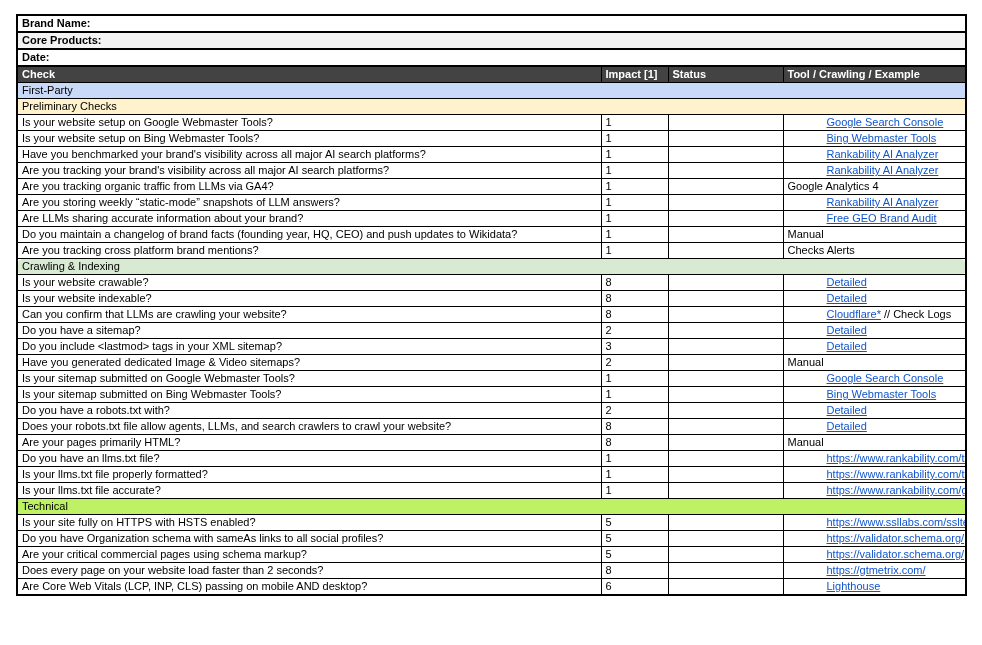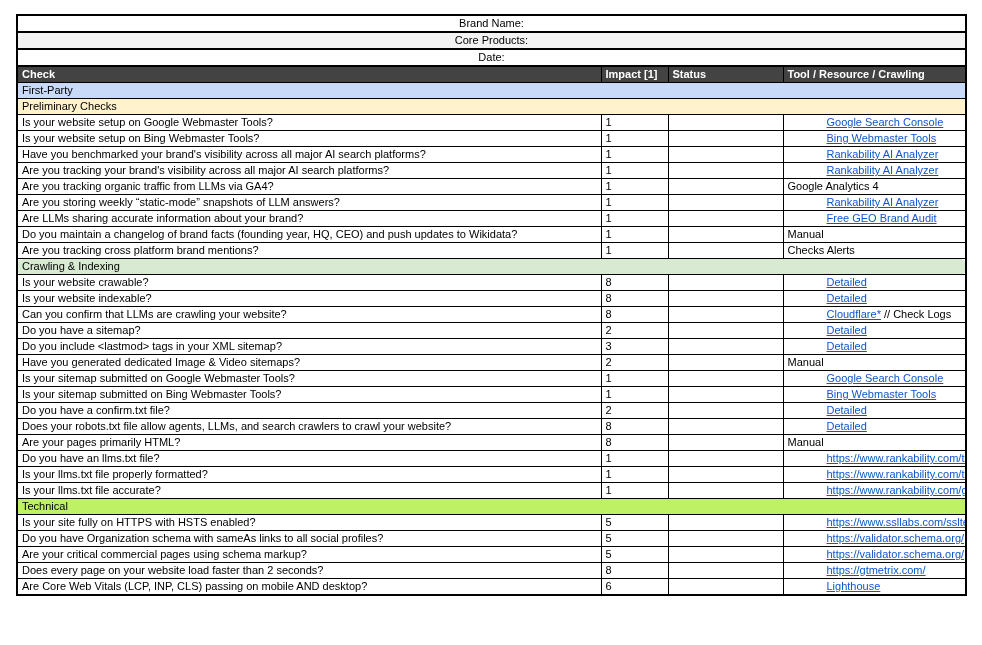--- a/index.html
+++ b/index.html
@@ -34,24 +34,23 @@
     height: 15px;
     padding: 0 4px;
     line-height: 15px;
     vertical-align: middle;
     overflow: hidden;
     white-space: nowrap;
     text-align: left;
     font-weight: normal;
   }
   tr.meta-row td {
-    font-weight: normal;
+    font-weight: bold;
     border-bottom-width: 2px;
     border-top-width: 2px;
-    text-align: center;
   }
   tr.header-row th {
     background: #434343;
     color: #ffffff;
     font-weight: bold;
   }
   tr.section-row td {
     font-weight: normal;
   }
   td.impact-cell { text-align: center; }
@@ -81,21 +80,21 @@
         <tr class="meta-row">
           <td colspan="4" style="background: rgb(243, 243, 243);">Core Products:</td>
         </tr>
         <tr class="meta-row">
           <td colspan="4" style="background: rgb(255, 255, 255);">Date:</td>
         </tr>
         <tr class="header-row" id="column-header-row">
         <th>Check</th>
         <th>Impact [1]</th>
         <th>Status</th>
-        <th>Tool / Resource / Crawling</th>
+        <th>Tool / Crawling / Example</th>
       </tr>
     <tr class="section-row">
           <td colspan="4" style="background: rgb(201, 218, 248);">First-Party</td>
         </tr>
         <tr class="section-row">
           <td colspan="4" style="background: rgb(255, 242, 204);">Preliminary Checks</td>
         </tr>
         <tr>
           <td>Is your website setup on Google Webmaster Tools?</td>
           <td class="impact-cell">1</td>
@@ -195,21 +194,21 @@
           <td></td>
           <td><a class="tool-link">Google Search Console</a></td>
         </tr>
         <tr>
           <td>Is your sitemap submitted on Bing Webmaster Tools?</td>
           <td class="impact-cell">1</td>
           <td></td>
           <td><a class="tool-link">Bing Webmaster Tools</a></td>
         </tr>
         <tr>
-          <td>Do you have a confirm.txt file?</td>
+          <td>Do you have a robots.txt with?</td>
           <td class="impact-cell">2</td>
           <td></td>
           <td><a class="tool-link">Detailed</a></td>
         </tr>
         <tr>
           <td>Does your robots.txt file allow agents, LLMs, and search crawlers to crawl your website?</td>
           <td class="impact-cell">8</td>
           <td></td>
           <td><a class="tool-link">Detailed</a></td>
         </tr>

